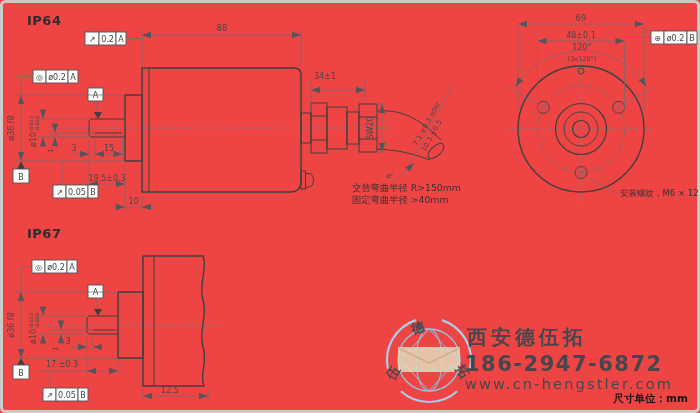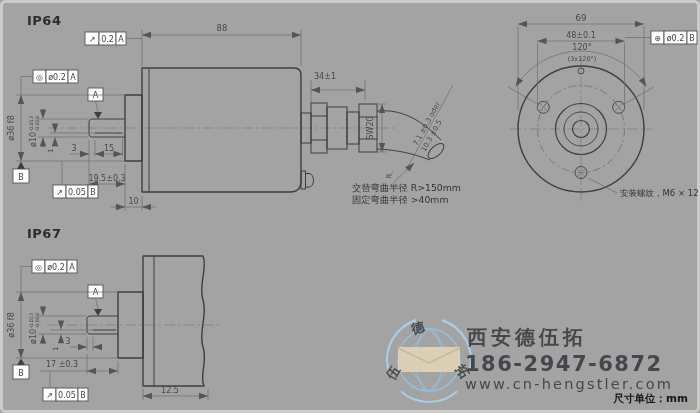--- a/index.html
+++ b/index.html
@@ -1,16 +1,16 @@
 <!DOCTYPE html>
 <html><head>
 <meta charset="utf-8">
 <style>
   html,body{margin:0;padding:0;background:#e8e8e6;}
-  #stage{position:relative;width:700px;height:413px;background:#a3a3a3;overflow:hidden;
+  #stage{position:relative;width:700px;height:413px;background:#ef4444;overflow:hidden;
          font-family:"DejaVu Sans",sans-serif;}
   svg{display:block;}
   
   .ol {stroke:#3f3f41;stroke-width:1.4;fill:none;stroke-linejoin:round;}
   .o1 {stroke:#3f3f41;stroke-width:1;fill:none;}
   .th {stroke:#6d6d70;stroke-width:.7;fill:none;}
   .cl {stroke:#7c7c7e;stroke-width:.7;fill:none;stroke-dasharray:11 3 2.5 3;}
   .bc {stroke:#6d6d70;stroke-width:.8;fill:none;stroke-dasharray:8 3 2 3;}
   .fr rect{stroke:#54545a;stroke-width:.9;fill:#fcfcfa;}
   .tri{fill:#3f3f41;}

